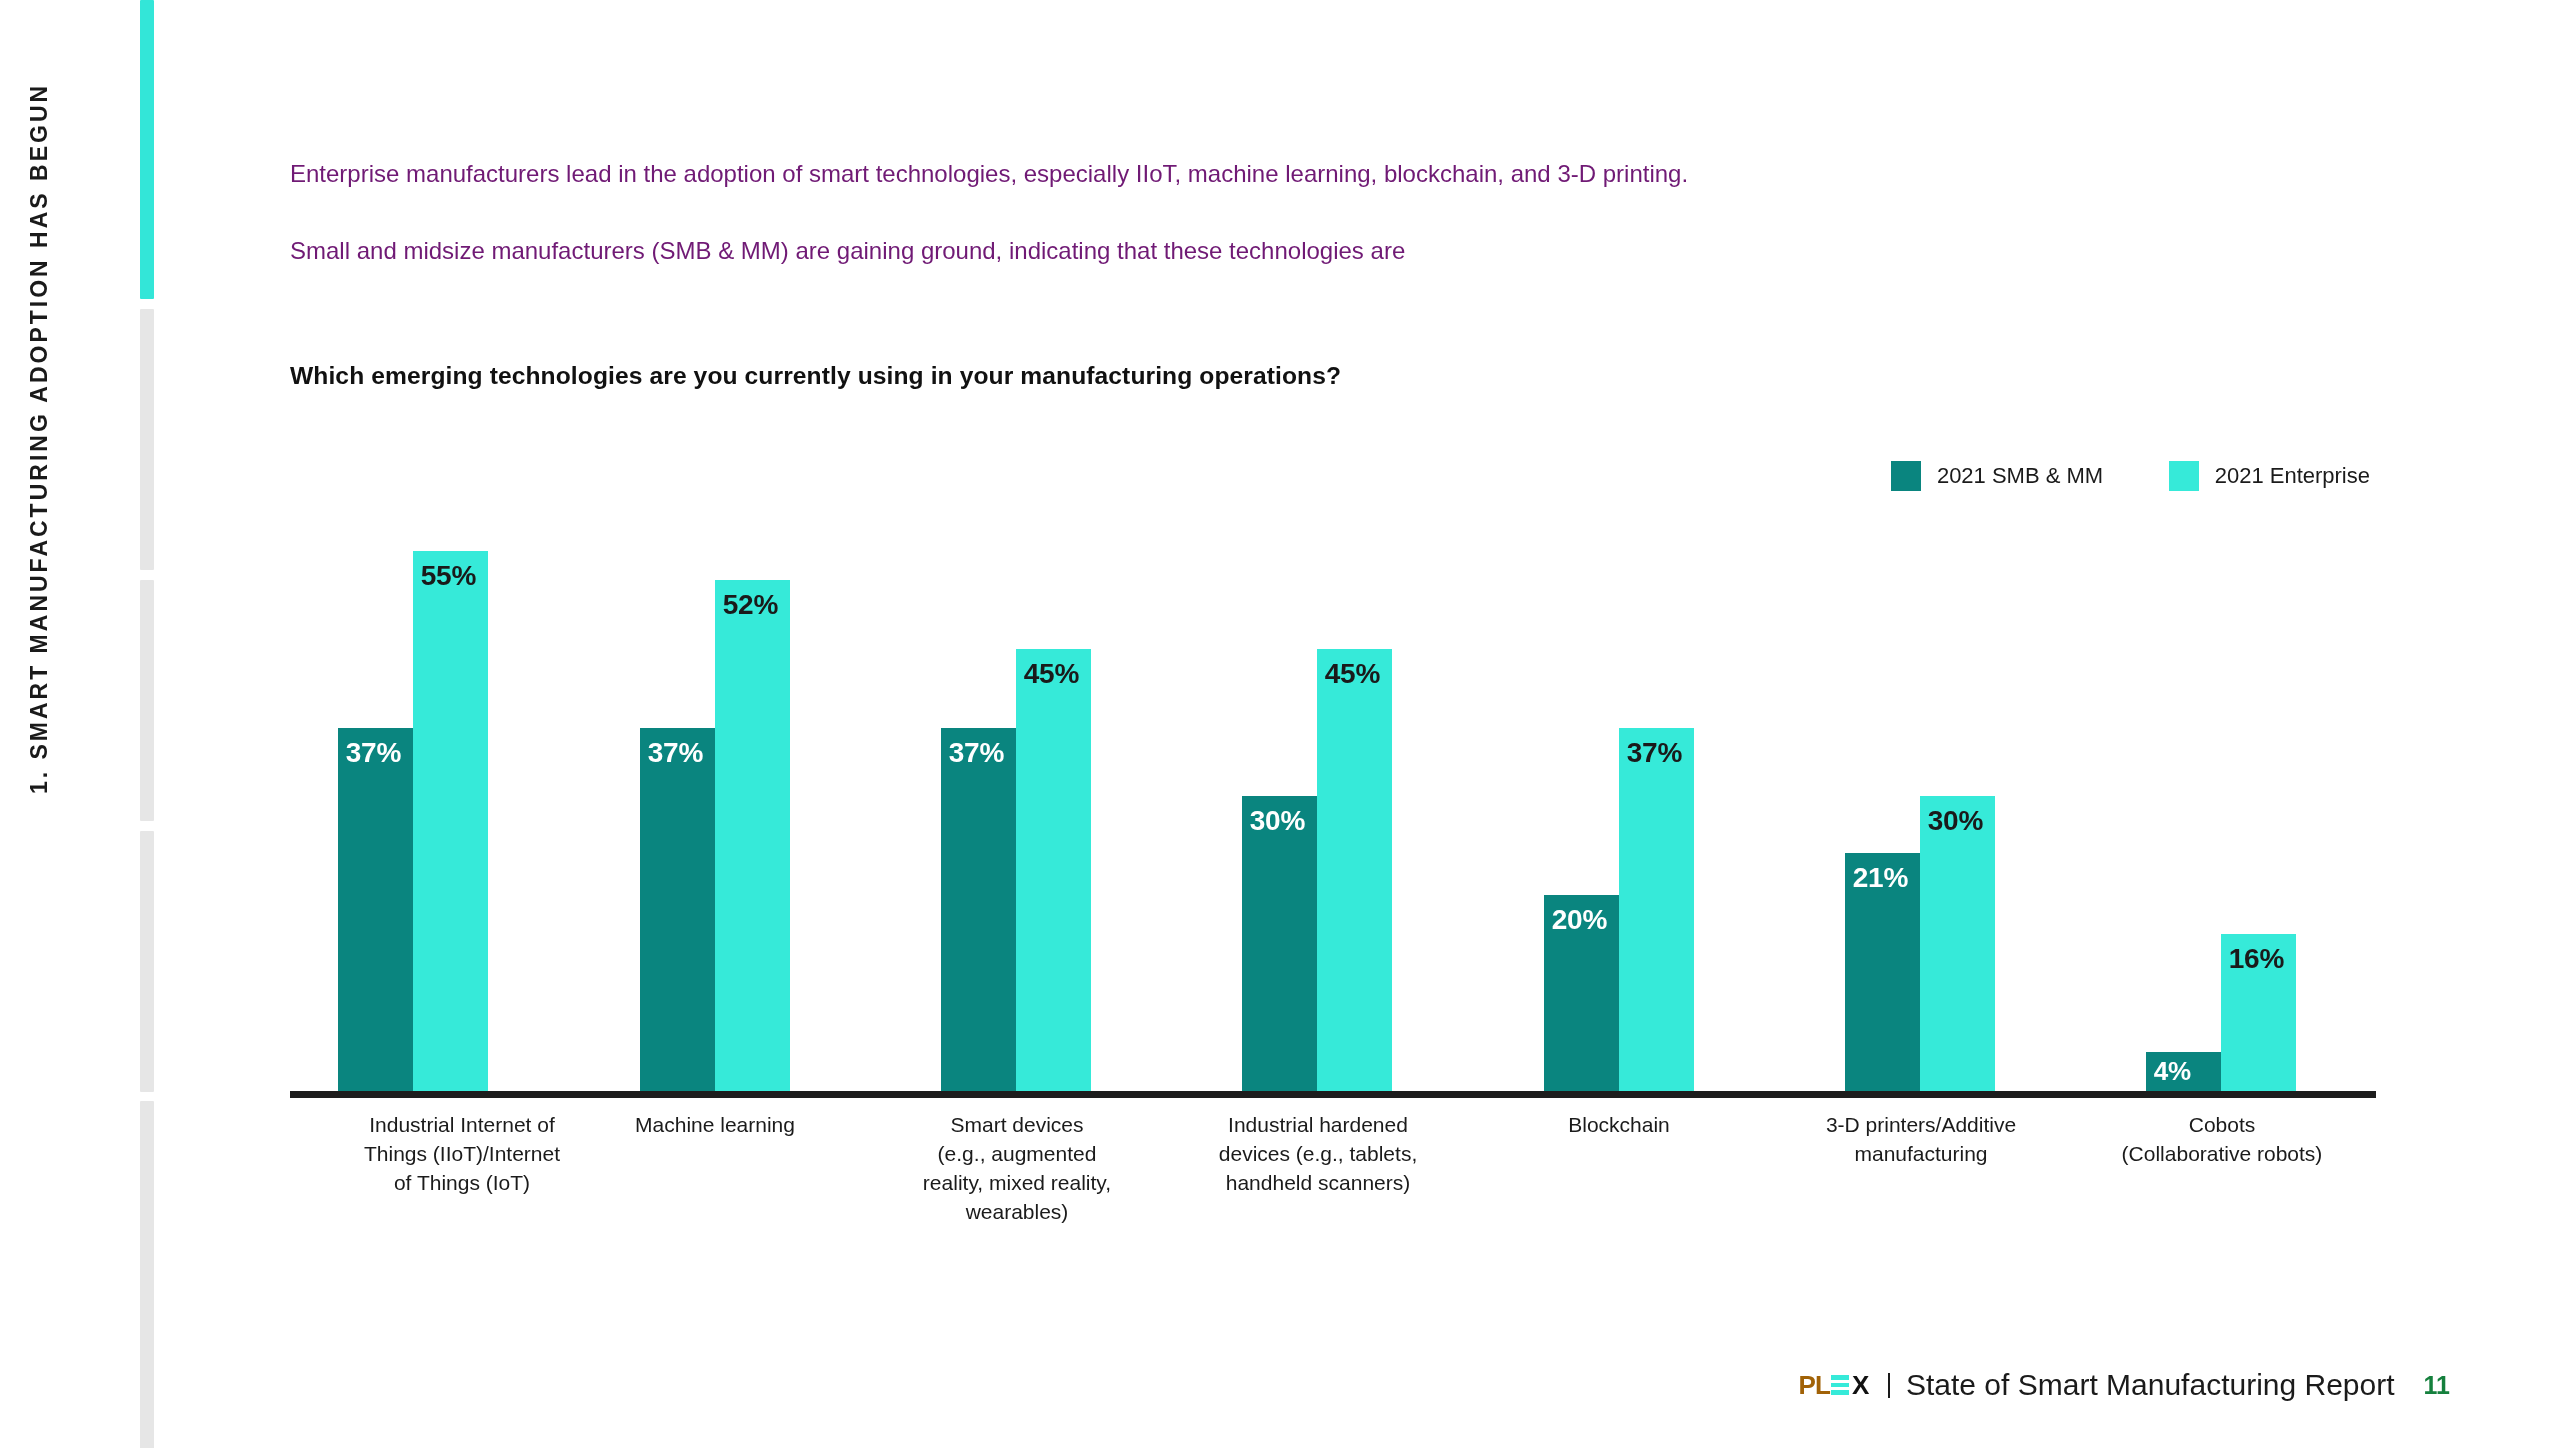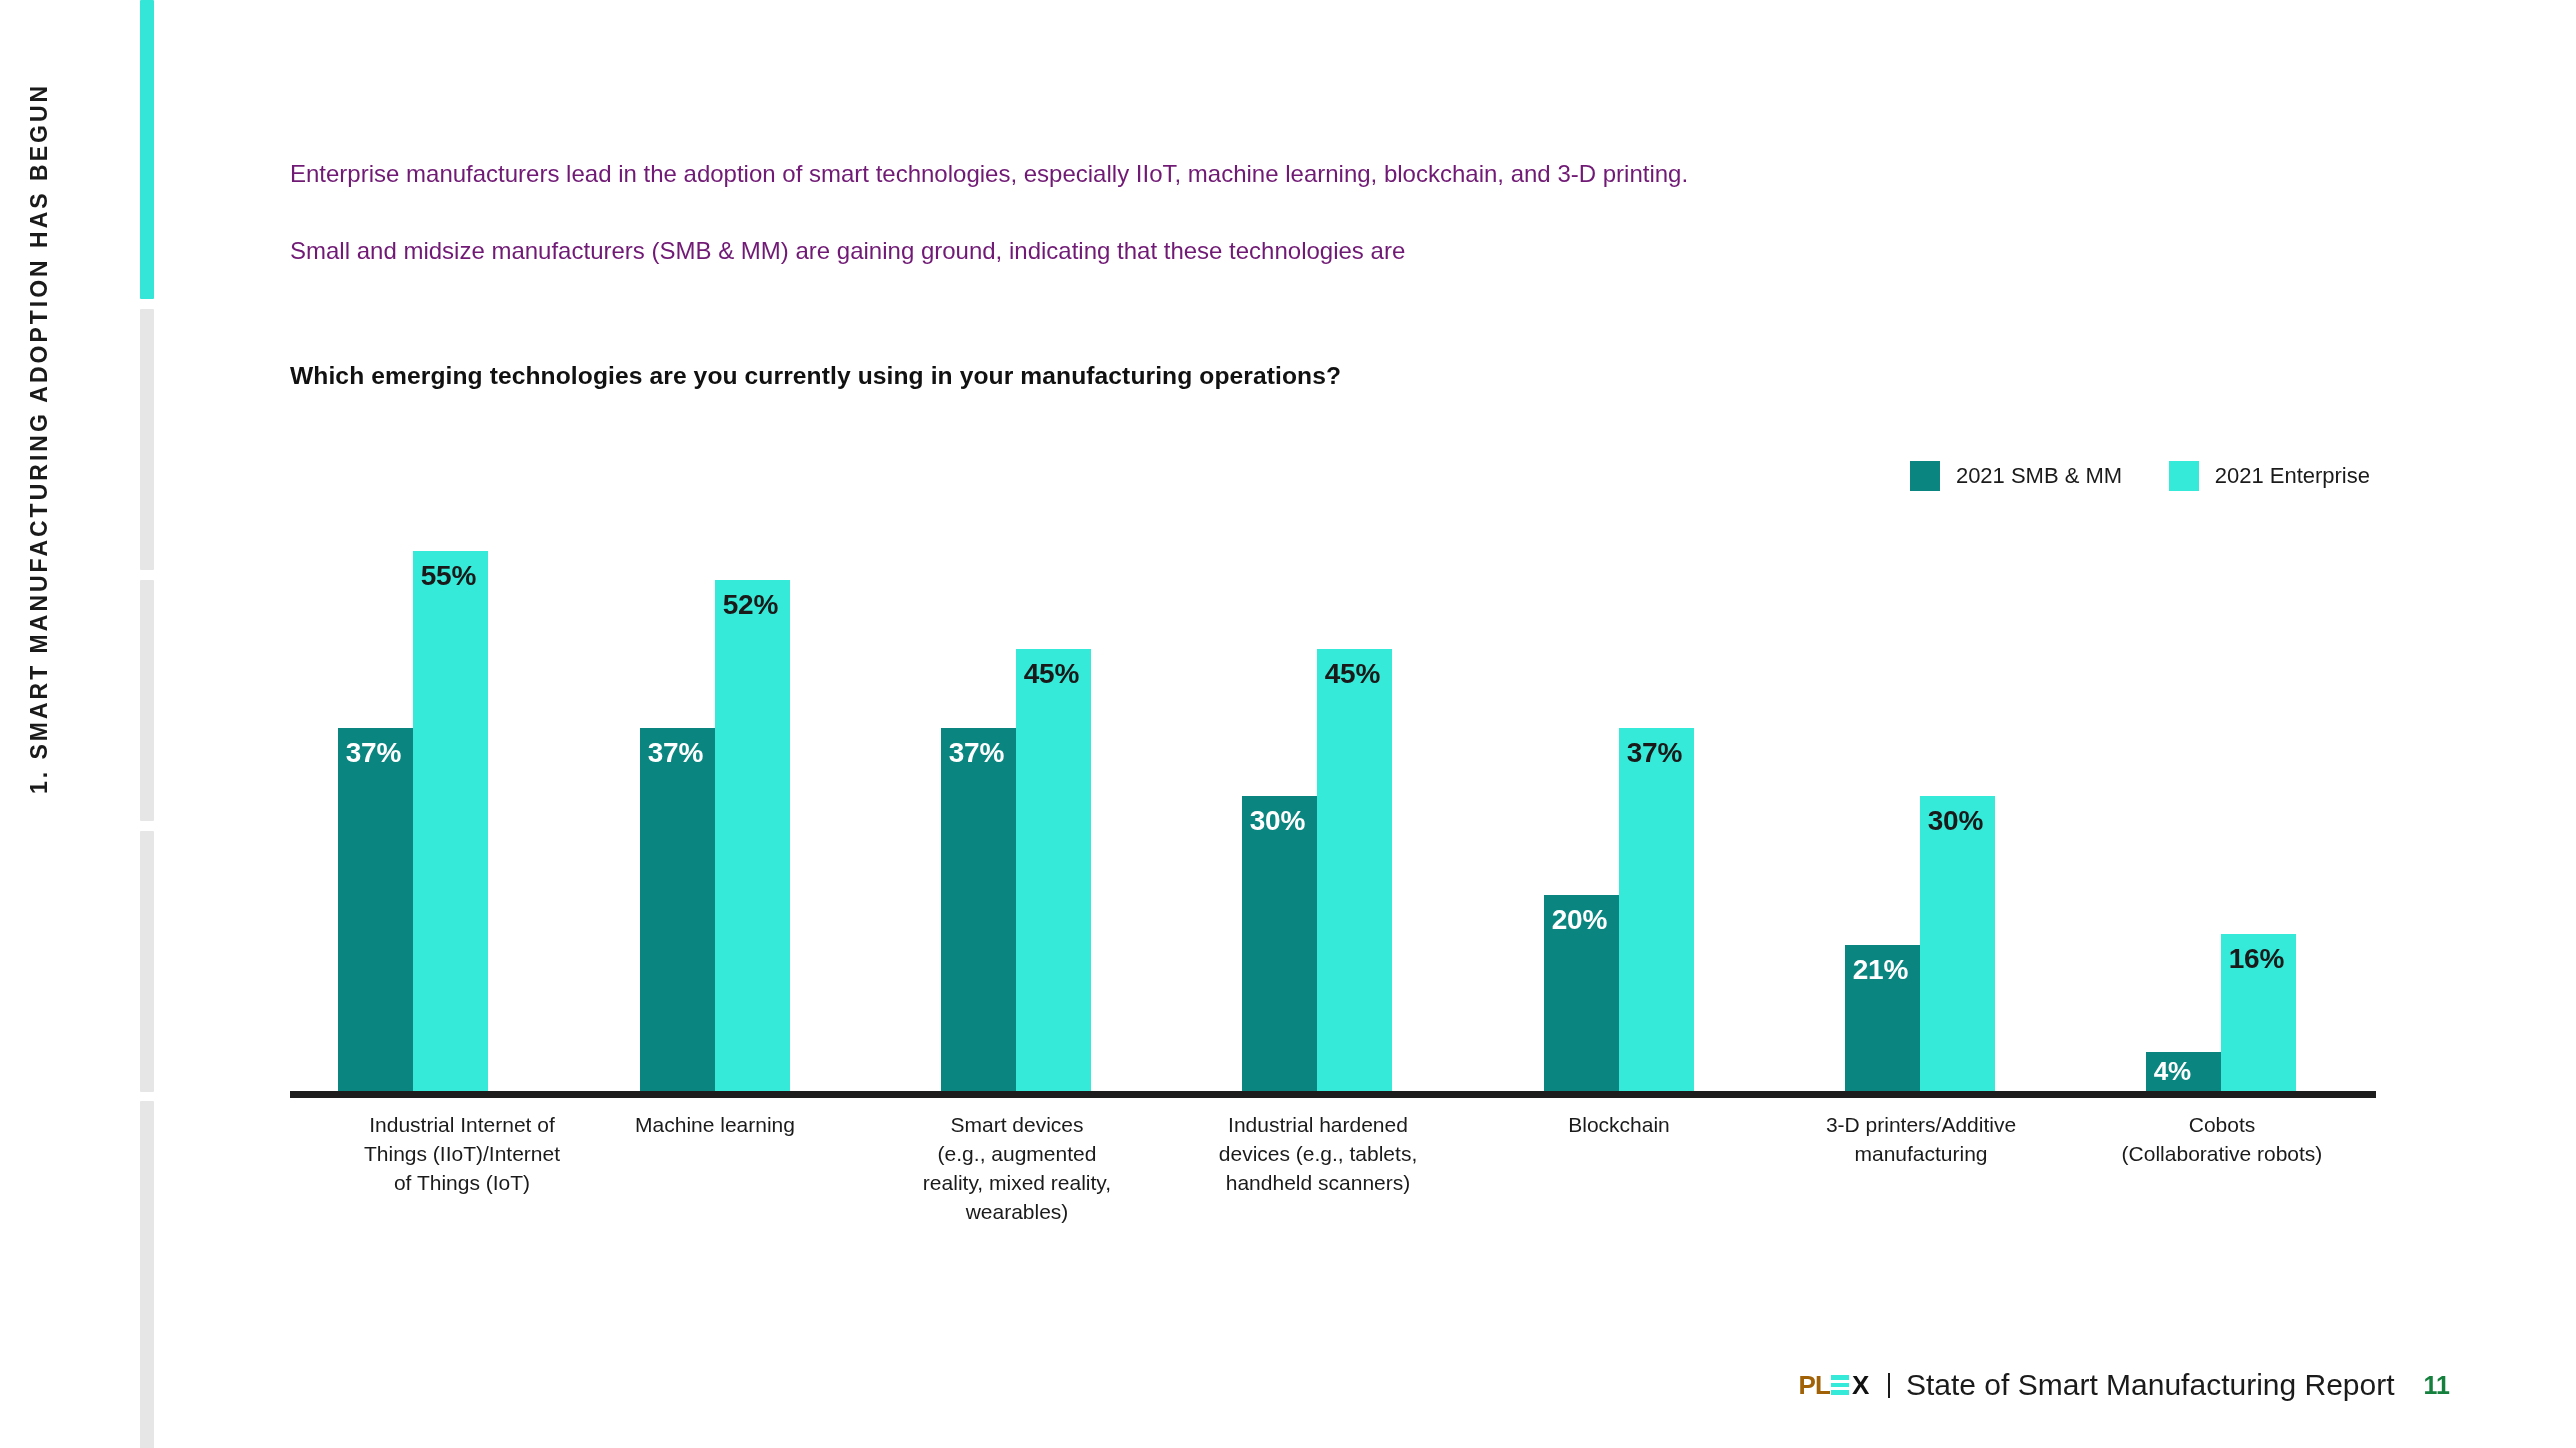--- a/index.html
+++ b/index.html
@@ -71,21 +71,21 @@
     letter-spacing: 0.1px;
   }
 
   
   .legend {
     position: absolute;
     right: 206px;
     top: 461px;
     display: flex;
     align-items: center;
-    gap: 47px;
+    gap: 66px;
   }
   .legend-item { display: flex; align-items: center; gap: 15.5px; }
   .legend-swatch { width: 30px; height: 30px; display: block; }
   .legend-label { font-size: 22px; color: #1b1b1b; white-space: nowrap; }
 
   
   .chart {
     position: absolute;
     left: 290px;
     top: 502px;
@@ -265,21 +265,21 @@
           <div class="bar smb" style="height: 196px;">
             <div class="bar-fill" style="background: rgb(10, 133, 127);"></div>
             <div class="bar-label">20%</div>
           </div>
           <div class="bar ent" style="height: 363px;">
             <div class="bar-fill" style="background: rgb(54, 234, 217);"></div>
             <div class="bar-label">37%</div>
           </div>
         </div>
         <div class="group" style="left: 1555px; width: 151px;">
-          <div class="bar smb" style="height: 146px; padding-left: 35px;">
+          <div class="bar smb" style="height: 238px; padding-left: 35px;">
             <div class="bar-fill" style="background: rgb(10, 133, 127);"></div>
             <div class="bar-label">21%</div>
           </div>
           <div class="bar ent" style="height: 295px;">
             <div class="bar-fill" style="background: rgb(54, 234, 217);"></div>
             <div class="bar-label">30%</div>
           </div>
         </div>
         <div class="group" style="left: 1856px; width: 151px;">
           <div class="bar smb short" style="height: 39px;">

